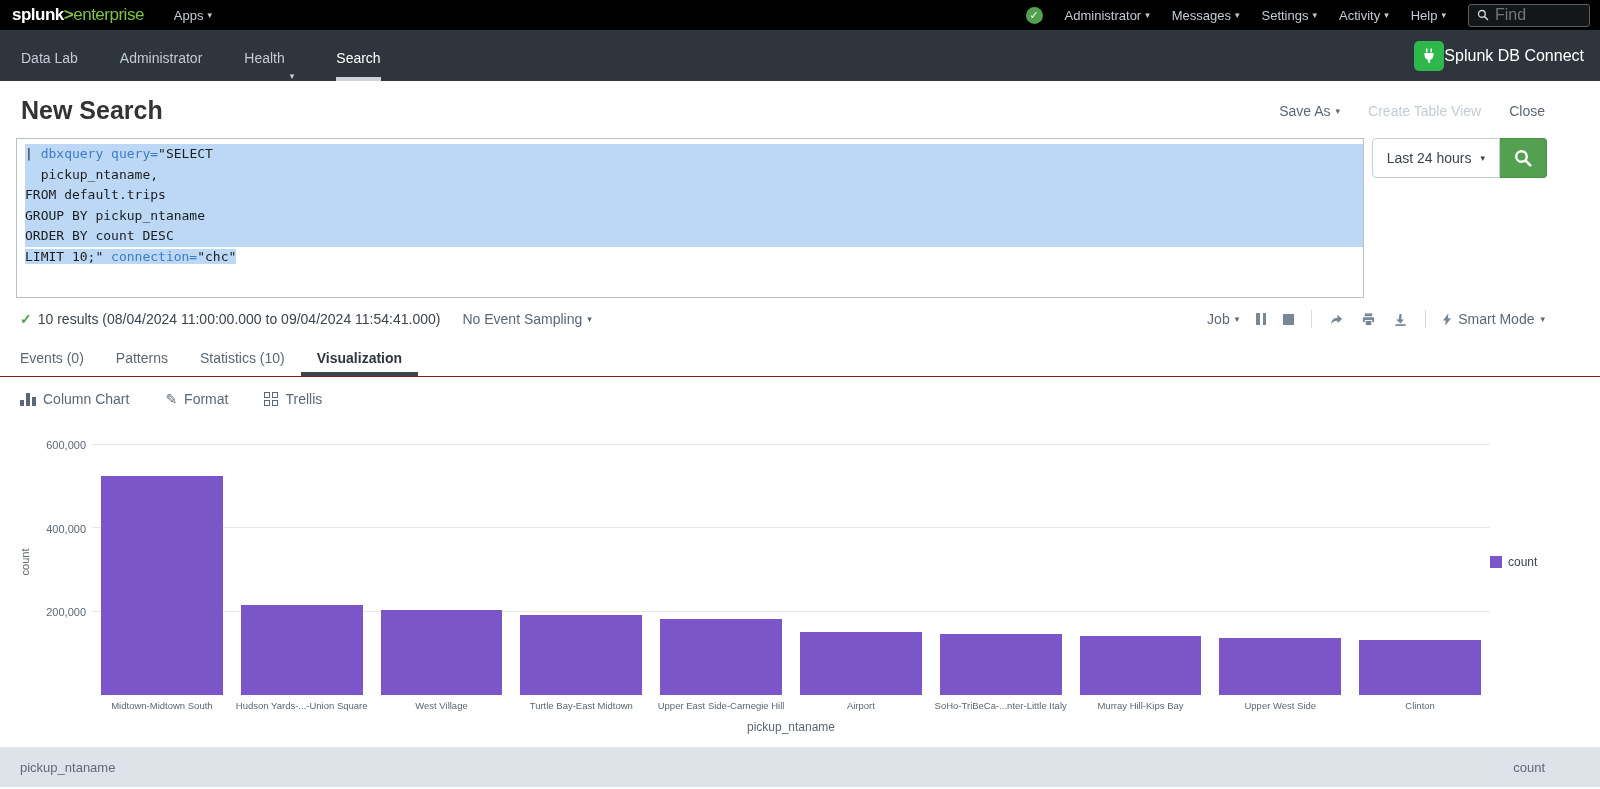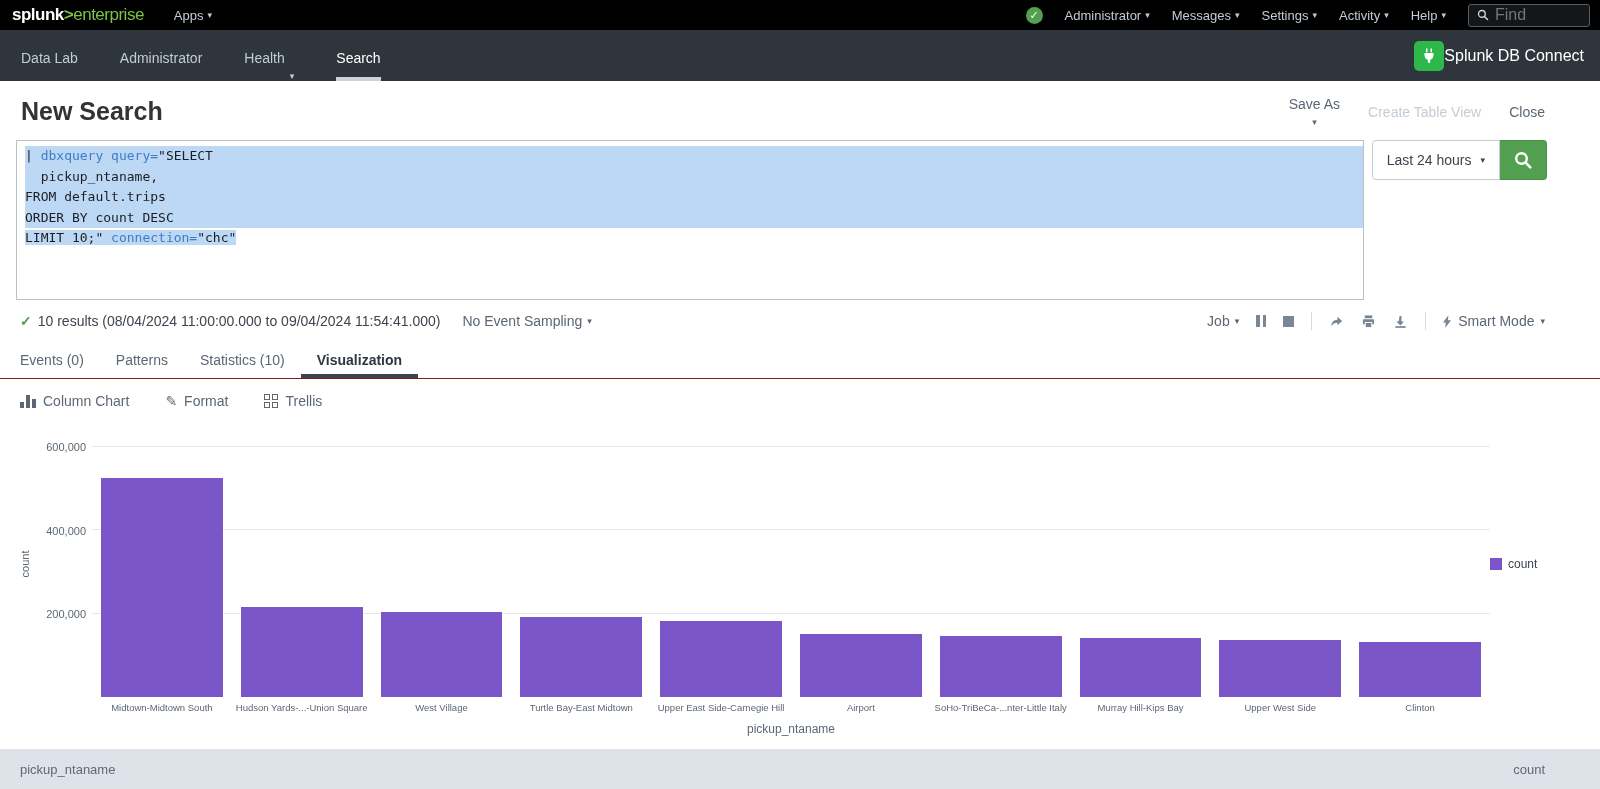--- a/index.html
+++ b/index.html
@@ -35,21 +35,21 @@
                  height:4px; background:#ccd2d8; }
   .app-id { display:flex; align-items:center; gap:0; color:#fff; font-size:16px; cursor:pointer; }
   .dbx-icon { width:30px; height:30px; border-radius:5px; background:#2eb84b;
               display:flex; align-items:center; justify-content:center; }
 
   
   .page-header { display:flex; justify-content:space-between; align-items:center;
                  padding:15px 55px 13px 21px; }
   .page-title { font-size:25px; font-weight:bold; color:#333; }
   .header-actions { display:flex; gap:28px; font-size:14px; align-items:center; }
-  .hlink { color:#5c6773; cursor:pointer; display:flex; align-items:center; gap:5px;flex-direction:column; }
+  .hlink { color:#5c6773; cursor:pointer; display:flex; align-items:center; gap:5px; }
   .hlink.disabled { color:#c4ccd4; cursor:default; }
 
   
   .search-row { display:flex; align-items:flex-start; padding:0 53px 0 16px; }
   .query-box { flex:1; border:1px solid #b8c1c8; background:#fff;
                font-family:"DejaVu Sans Mono", monospace; font-size:13px; line-height:20.5px;
                padding:5px 0 9px 0; cursor:text; height:160px; }
   .qline { white-space:pre; margin-left:8px; color:#1b1e22; }
   .qline.hl { background:#bdd8f5; }
   .hl-inline { background:#bdd8f5; }
@@ -206,20 +206,21 @@
       <span>Close</span>
     </div>
   </div>
 </div>
 
 <div class="search-row">
   <div class="query-box">
     <div class="qline hl"><span>| </span><span class="tok-k">dbxquery </span><span class="tok-k">query=</span><span>"SELECT</span></div>
     <div class="qline hl"><span>  pickup_ntaname,</span></div>
     <div class="qline hl"><span>FROM default.trips</span></div>
+    <div class="qline hl"><span>GROUP BY pickup_ntaname</span></div>
     <div class="qline hl"><span>ORDER BY count DESC</span></div>
     <div class="qline"><span class="hl-inline"><span>LIMIT 10;" </span><span class="tok-k">connection=</span><span>"chc"</span></span></div>
   </div>
   <div class="search-controls">
     <div class="time-range-btn">
       <span>Last 24 hours</span>
       <span class="caret">▾</span>
     </div>
     <div class="search-btn">
       <span style="display:flex;">

